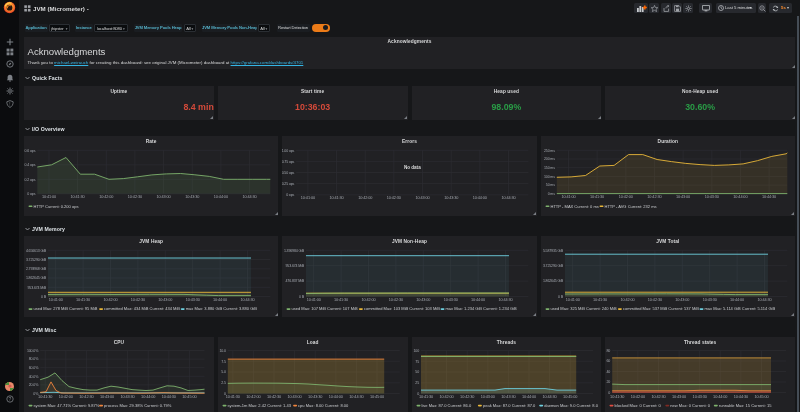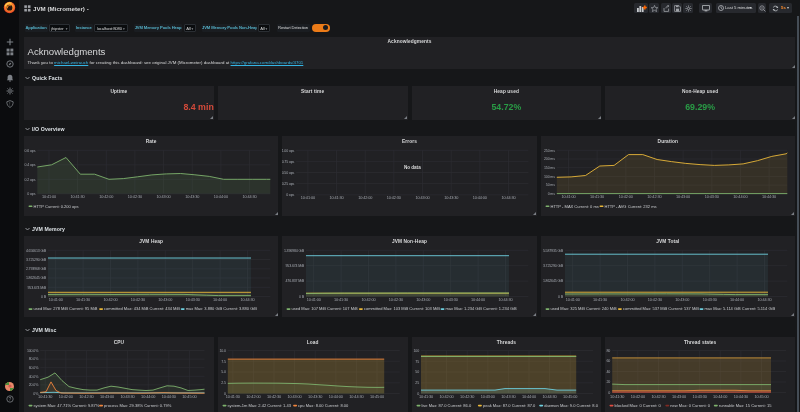--- a/index.html
+++ b/index.html
@@ -165,30 +165,31 @@
     <div class="abs" style="left:3.5px;top:23px;font-size:4.4px;color:#d8d9da">Thank you to <span style="color:#33b5e5;text-decoration:underline">michael-weirauch</span> for creating this dashboard: see original JVM (Micrometer) dashboard at <span style="color:#33b5e5;text-decoration:underline">https://grafana.com/dashboards/4701</span></div>
     <div class="rsz"></div>
   </div>
 <div class="panel" style="left:24px;top:85.5px;width:189.75px;height:34px">
     <div class="ptitle" style="top:3px;width:189.75px">Uptime</div>
     <div class="abs" style="left:0;top:16px;width:189.75px;text-align:right;font-size:8.8px;font-weight:bold;color:#d44a3a">8.4 min</div>
     <div class="rsz"></div>
   </div>
 <div class="panel" style="left:217.75px;top:85.5px;width:189.75px;height:34px">
     <div class="ptitle" style="top:3px;width:189.75px">Start time</div>
+    <div class="abs" style="left:0;top:16px;width:189.75px;text-align:center;font-size:8.8px;font-weight:bold;color:#d44a3a">10:36:03</div>
     <div class="rsz"></div>
   </div>
 <div class="panel" style="left:411.5px;top:85.5px;width:189.75px;height:34px">
     <div class="ptitle" style="top:3px;width:189.75px">Heap used</div>
-    <div class="abs" style="left:0;top:16px;width:189.75px;text-align:center;font-size:8.8px;font-weight:bold;color:#299c46">54.72%</div>
+    <div class="abs" style="left:0;top:16px;width:189.75px;text-align:center;font-size:8.8px;font-weight:bold;color:#299c46">98.09%</div>
     <div class="rsz"></div>
   </div>
 <div class="panel" style="left:605.25px;top:85.5px;width:189.75px;height:34px">
     <div class="ptitle" style="top:3px;width:189.75px">Non-Heap used</div>
-    <div class="abs" style="left:0;top:16px;width:189.75px;text-align:center;font-size:8.8px;font-weight:bold;color:#299c46">69.29%</div>
+    <div class="abs" style="left:0;top:16px;width:189.75px;text-align:center;font-size:8.8px;font-weight:bold;color:#299c46">30.60%</div>
     <div class="rsz"></div>
   </div>
 <div class="panel" style="left:24px;top:136px;width:254.3px;height:79.5px">
     <div class="ptitle" style="top:2.5px;width:254.3px">Rate</div>
     <svg width="254.3" height="79.5" viewBox="0 0 254.3 79.5" style="position:absolute;left:0;top:0" xmlns="http://www.w3.org/2000/svg">
       <line x1="13.3" y1="14.3" x2="246.3" y2="14.3" stroke="#2c2d32" stroke-width="0.7"></line>
       <line x1="13.3" y1="28.8" x2="246.3" y2="28.8" stroke="#2c2d32" stroke-width="0.7"></line>
       <line x1="13.3" y1="43.3" x2="246.3" y2="43.3" stroke="#2c2d32" stroke-width="0.7"></line>
       <line x1="13.3" y1="57.8" x2="246.3" y2="57.8" stroke="#2c2d32" stroke-width="0.7"></line>
       <line x1="25.0" y1="14.3" x2="25.0" y2="57.8" stroke="#2c2d32" stroke-width="0.7"></line>

